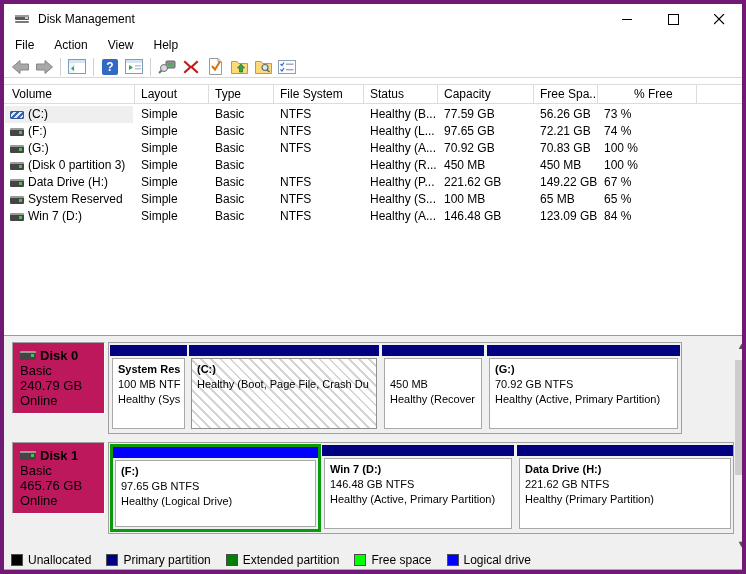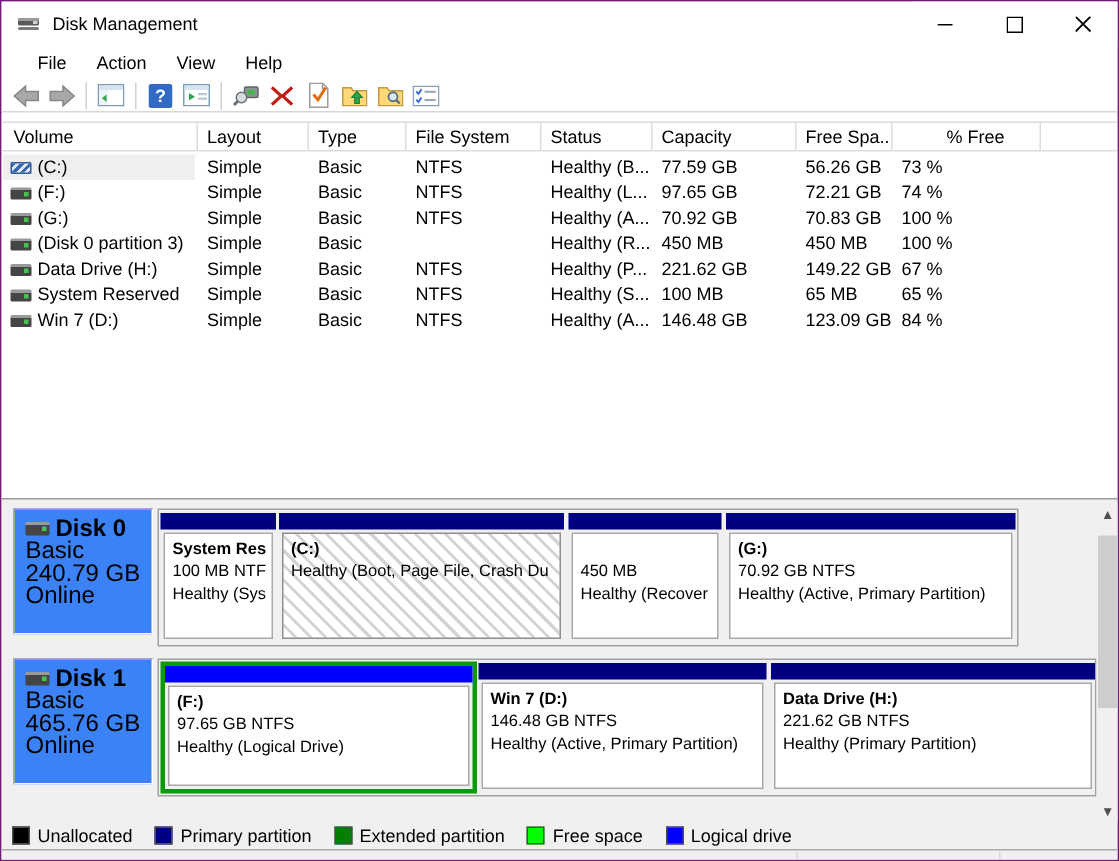--- a/index.html
+++ b/index.html
@@ -1,32 +1,32 @@
 <!DOCTYPE html>
 <html><head>
 <meta charset="utf-8">
 <style>
   * { margin:0; padding:0; box-sizing:border-box; }
   body { font-family:"Liberation Sans", sans-serif; background:#fff; }
   #win { position:relative; width:746px; height:574px; background:#fff;
-         border:1px solid #701a75; overflow:hidden; font-size:12px; color:#000; }
+         border:4px solid #701a75; overflow:hidden; font-size:12px; color:#000; }
 
   
   .titlebar { position:absolute; top:0; left:0; right:0; height:30px; background:#fff; }
   .app-icon { position:absolute; left:10px; top:7px; }
   .title    { position:absolute; left:34px; top:8px; font-size:12px; }
   .winbtns  { position:absolute; right:0; top:0; height:30px; display:flex; }
   .winbtn   { width:46px; height:30px; border:none; background:#fff; display:flex;
               align-items:center; justify-content:center; cursor:default; }
 
   
   .menubar { position:absolute; top:30px; left:0; right:0; height:22px; background:#fff;
              display:flex; align-items:center; }
   .menu-item { padding:3px 10px; font-size:12px; }
-  .menu-item:first-child { padding-left:24px; }
+  .menu-item:first-child { padding-left:11px; }
 
   
   .toolbar { position:absolute; top:52px; left:0; right:0; height:22px; background:#fff;
              border-bottom:1px solid #d7d7d7; display:flex; align-items:center; padding-left:4px; }
   .tbtn { width:24px; height:21px; border:none; background:transparent; display:flex;
           align-items:center; justify-content:center; }
   .tsep { width:1px; height:18px; background:#d0d0d0; margin:0 4px; }
 
   
   .listpane { position:absolute; top:75px; left:0; right:0; height:256px; background:#fff; }
@@ -43,23 +43,23 @@
   .vol-icon::after { content:""; position:absolute; right:2px; top:3px; width:3px; height:3px; background:#44c34e; }
   .vol-icon.hatch { background:repeating-linear-gradient(135deg,#3a66ad 0 2px,#dfe9f6 2px 4px);
                     border:1px solid #30589c; }
   .vol-icon.hatch::after { display:none; }
   .vol-text { position:absolute; left:22px; top:1px; white-space:nowrap; }
 
   
   .graphpane { position:absolute; top:331px; left:0; right:0; height:243px; background:#f0f0f0;
                border-top:1px solid #9b9b9b; }
   .disk-group { position:absolute; left:0; right:0; height:92px; }
-  .disk-label { position:absolute; left:8px; width:93px; height:84px; background:#3b82f6;
+  .disk-label { position:absolute; left:8px; width:93px; height:72px; background:#be185d;
                 border:1px solid #a0a0a0; border-right-color:#fff; border-bottom-color:#fff;
-                padding:5px 0 0 7px; font-size:16px; line-height:15px; }
+                padding:5px 0 0 7px; font-size:13px; line-height:15px; }
   .disk-name-row { display:flex; align-items:center; gap:4px; font-weight:bold; }
   .disk-icon { display:inline-block; width:16px; height:9px; border-radius:1px;
                background:linear-gradient(#9a9a9a 0 2px, #454545 2px); position:relative; }
   .disk-icon::after { content:""; position:absolute; right:2px; top:3px; width:3px; height:3px; background:#44c34e; }
   .parts { position:absolute; top:0; height:92px; border:1px solid #a0a0a0; background:#f0f0f0; }
   .part  { position:absolute; top:2px; height:86px; background:#f0f0f0; }
   .pbar  { height:11px; margin:0; }
   .pbody { position:absolute; top:13px; left:2px; right:2px; bottom:2px; background:#fff;
            border:1px solid #a8a8a8; padding:3px 0 0 5px; font-size:11px; line-height:15px;
            white-space:nowrap; overflow:hidden; }

